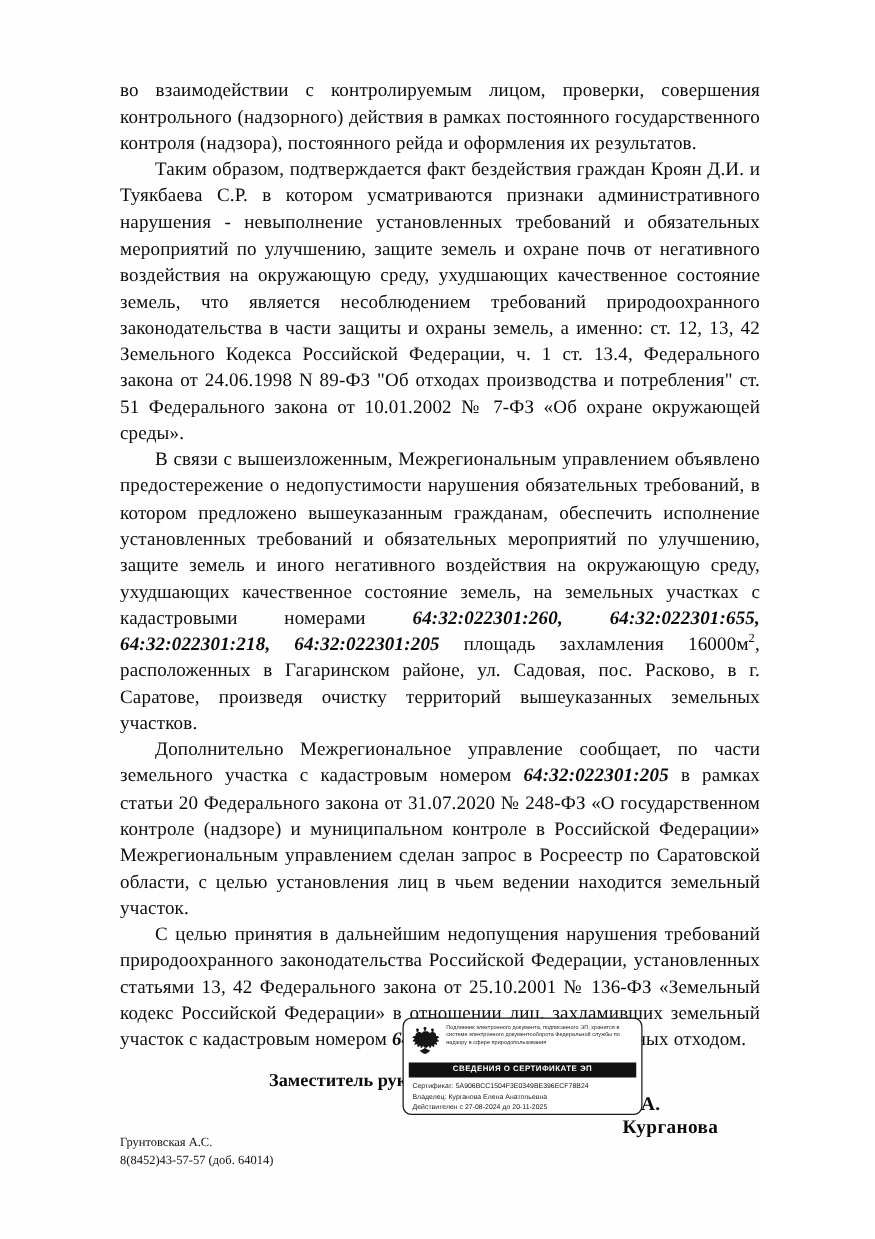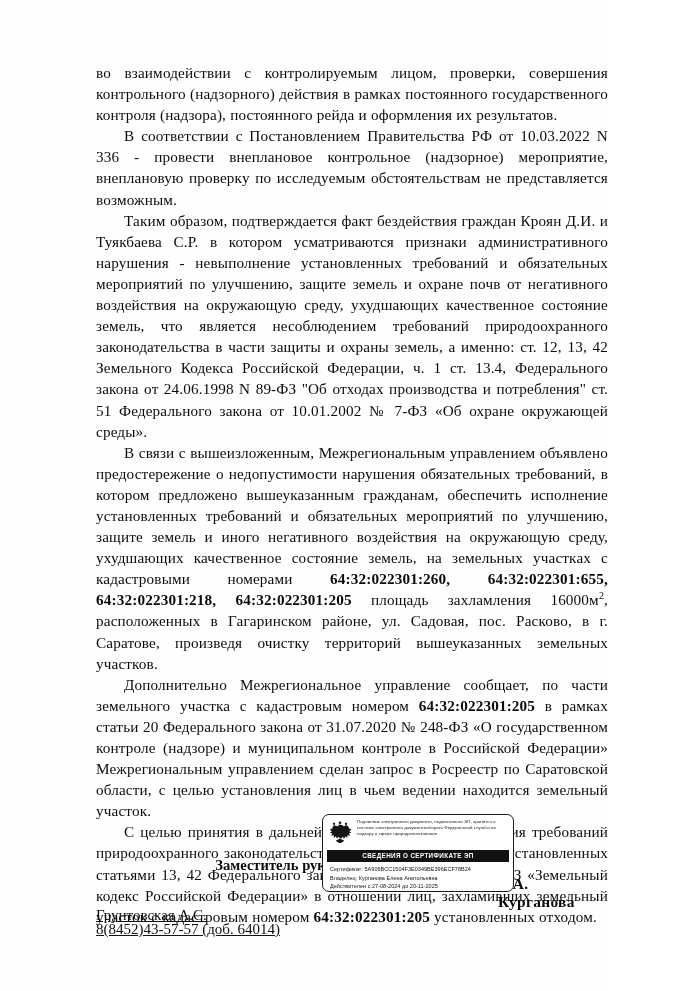--- a/index.html
+++ b/index.html
@@ -38,20 +38,21 @@
     letter-spacing: 0.01em;
     word-spacing: 0.01em;
     -webkit-hyphens: none;
     hyphens: none;
   }
   p.para.noindent {
     text-indent: 0;
   }
   b, .bold {
     font-weight: bold;
+    font-style: italic;
   }
   sup {
     font-size: 0.66em;
     vertical-align: super;
     line-height: 0;
   }
   
   .sign-block {
     position: absolute;
     left: 104px;
@@ -67,24 +68,23 @@
     left: 498px;
     top: 875px;
     font-size: 15.4px;
     font-weight: bold;
     letter-spacing: 0.02em;
   }
   .executor {
     position: absolute;
     left: 96px;
     top: 908px;
-    font-size: 15px;
+    font-size: 10px;
     line-height: 14px;
     color: #101010;
-    text-decoration: underline;
   }
   
   .stamp {
     position: absolute;
     left: 322px;
     top: 814px;
     width: 192px;
     height: 78px;
     border: 1.4px solid #1b1b1b;
     border-radius: 7px;
@@ -143,21 +143,20 @@
     white-space: nowrap;
   }
 </style>
 </head>
 <body>
 
 <div class="page">
 
   <div class="content">
     <p class="para noindent"><span>во взаимодействии с контролируемым лицом, проверки, совершения контрольного (надзорного) действия в рамках постоянного государственного контроля (надзора), постоянного рейда и оформления их результатов.</span></p>
-    <p class="para"><span>В соответствии с Постановлением Правительства РФ от 10.03.2022 N 336 - провести внеплановое контрольное (надзорное) мероприятие, внеплановую проверку по исследуемым обстоятельствам не представляется возможным.</span></p>
     <p class="para"><span>Таким образом, подтверждается факт бездействия граждан Кроян Д.И. и Туякбаева С.Р. в котором усматриваются признаки административного нарушения - невыполнение установленных требований и обязательных мероприятий по улучшению, защите земель и охране почв от негативного воздействия на окружающую среду, ухудшающих качественное состояние земель, что является несоблюдением требований природоохранного законодательства в части защиты и охраны земель, а именно: ст. 12, 13, 42 Земельного Кодекса Российской Федерации, ч. 1 ст. 13.4, Федерального закона от 24.06.1998 N 89-ФЗ "Об отходах производства и потребления"  ст. 51 Федерального закона от 10.01.2002 № 7-ФЗ «Об охране окружающей среды».</span></p>
     <p class="para"><span>В связи с вышеизложенным, Межрегиональным управлением объявлено предостережение о недопустимости нарушения обязательных требований, в котором предложено вышеуказанным гражданам, обеспечить исполнение установленных требований и обязательных мероприятий по улучшению, защите земель и иного негативного воздействия на окружающую среду, ухудшающих качественное состояние земель, на земельных участках с кадастровыми номерами </span><b>64:32:022301:260,</b><span>  </span><b>64:32:022301:655,</b><span>  </span><b>64:32:022301:218, 64:32:022301:205</b><span> площадь захламления 16000м</span><sup>2</sup><span>, расположенных в Гагаринском районе, ул. Садовая, пос. Расково, в г. Саратове, произведя очистку территорий вышеуказанных земельных участков.</span></p>
     <p class="para"><span>Дополнительно Межрегиональное управление сообщает, по части земельного участка с кадастровым номером </span><b>64:32:022301:205</b><span> в рамках статьи 20 Федерального закона от 31.07.2020 № 248-ФЗ «О государственном контроле (надзоре) и муниципальном контроле в Российской Федерации» Межрегиональным управлением  сделан запрос в Росреестр по Саратовской области, с целью установления лиц в чьем ведении находится земельный участок.</span></p>
     <p class="para"><span>С целью принятия в дальнейшим недопущения нарушения требований природоохранного законодательства Российской Федерации, установленных статьями 13, 42 Федерального закона от 25.10.2001 № 136-ФЗ «Земельный кодекс Российской Федерации» в отношении лиц, захламивших  земельный участок с кадастровым номером </span><b>64:32:022301:205</b><span> установленных отходом.</span></p>
   </div>
 
   <div class="sign-block">
     <div>Заместитель руководителя</div>
   </div>
 

